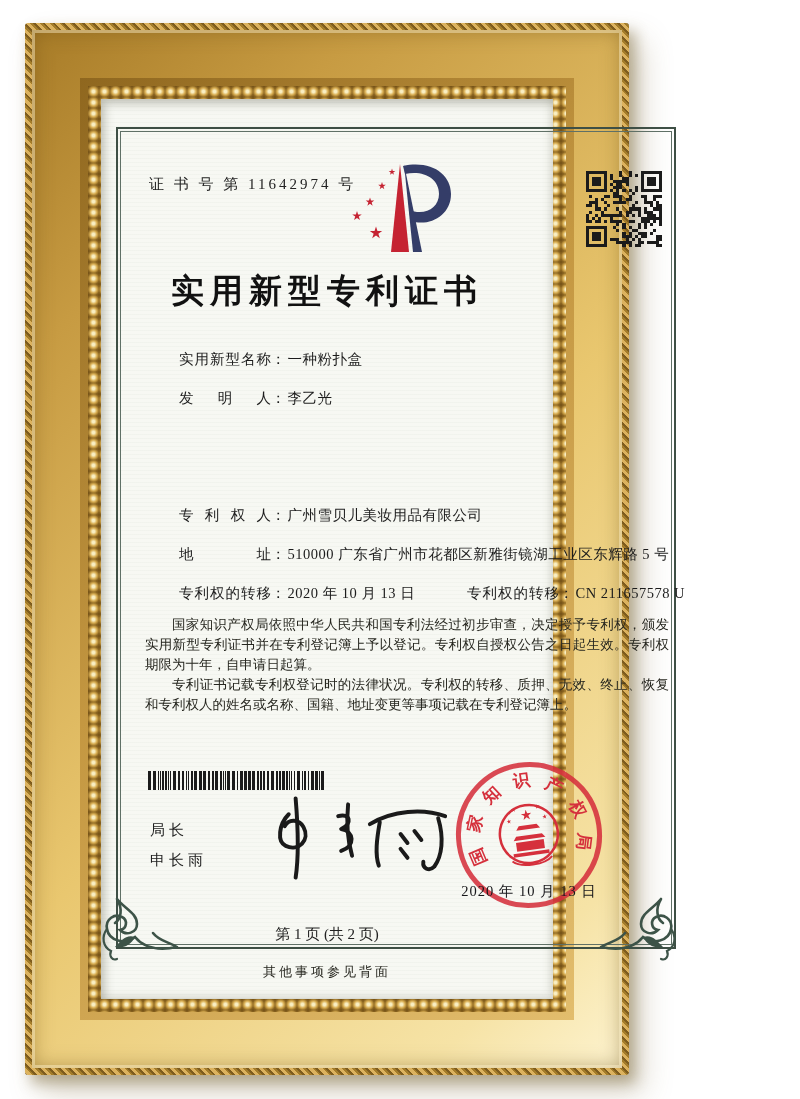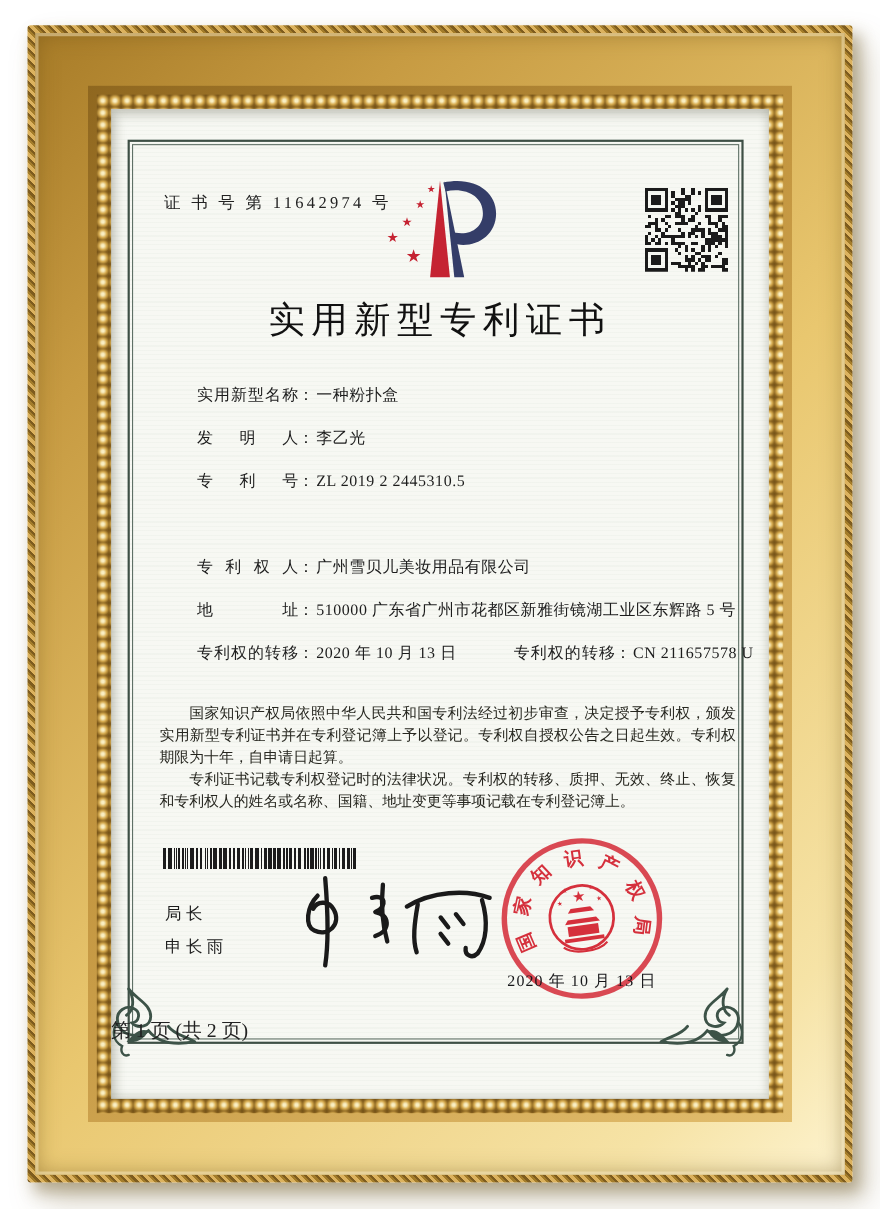--- a/index.html
+++ b/index.html
@@ -2,21 +2,21 @@
 <html><head>
 <meta charset="utf-8">
 <style>
   html,body{margin:0;padding:0;}
   body{
     width:800px;height:1099px;position:relative;background:#ffffff;
     font-family:"Liberation Serif","DejaVu Serif",serif;overflow:hidden;
   }
   
   #frame{
-    position:absolute;left:25px;top:23px;width:750px;height:1052px;
+    position:absolute;left:25px;top:23px;width:604px;height:1052px;
     box-sizing:border-box;padding:7px;border-radius:3px;
     background:repeating-linear-gradient(45deg,#7e5c1e 0 2px,#dcb25e 2px 5px,#a37c2a 5px 7px);
     box-shadow:6px 8px 14px rgba(120,100,50,.45),14px 18px 30px rgba(120,100,50,.25);
   }
   #frame-band{
     width:100%;height:100%;box-sizing:border-box;padding:48px;
     background:linear-gradient(135deg,#a87c28 0%,#c79b42 20%,#e9c76f 55%,#f6e3a6 88%,#fdf3cf 100%);
     box-shadow:inset 0 0 0 3px rgba(255,242,205,.45), inset 0 0 20px rgba(110,80,20,.5);
   }
   #frame-step{
@@ -47,32 +47,32 @@
   .flourish{position:absolute;width:82px;height:76px;}
   #flourish-left{left:-4px;top:790px;}
   #flourish-right{left:498px;top:790px;transform:scaleX(-1);}
   #cert-no{
     position:absolute;left:48px;top:76px;font-size:15px;letter-spacing:3px;color:#222;
   }
   #logo{position:absolute;left:242px;top:60px;width:112px;height:98px;}
   #qr{position:absolute;left:485px;top:72px;width:76px;height:76px;}
   #title{
     position:absolute;left:0;right:0;top:170px;text-align:center;
-    font-size:33px;font-weight:normal;letter-spacing:6px;color:#111;
+    font-size:33px;font-weight:bold;letter-spacing:6px;color:#111;
   }
   .f-row{position:absolute;left:48px;font-size:14.5px;white-space:nowrap;color:#1c1c1c;}
   .f-label{display:inline-block;width:92px;text-align:justify;text-align-last:justify;margin-left:30px;}
   .f-colon{display:inline-block;margin-right:2px;}
   .f-value{letter-spacing:.5px;}
   #row-0{top:251px}#row-1{top:290px}#row-2{top:329px}
   #row-3{top:368px}#row-4{top:407px}#row-5{top:446px}#row-grant{top:485px}
   .grant-pair2{position:absolute;left:288px;top:0;}
   #paragraphs{
     position:absolute;left:44px;top:516px;width:524px;
-    font-size:13.5px;line-height:20px;text-align:justify;color:#26261f;margin-top:24px;
+    font-size:13.5px;line-height:20px;text-align:justify;color:#26261f;
   }
   #paragraphs p{margin:0;text-indent:2em;}
   #barcode{position:absolute;left:47px;top:672px;width:178px;height:19px;}
   #sig-title{position:absolute;left:49px;top:722px;font-size:15px;letter-spacing:4px;font-family:Liberation Serif, serif;}
   #sig-name{position:absolute;left:49px;top:752px;font-size:15px;letter-spacing:4px;}
   #signature{position:absolute;left:158px;top:692px;width:198px;height:96px;}
   
   #seal{
     position:absolute;left:355px;top:663px;width:146px;height:146px;box-sizing:border-box;
     border:5px solid rgba(213,48,60,.88);border-radius:50%;
@@ -82,21 +82,21 @@
     position:absolute;left:50%;top:50%;
     font-size:17px;font-weight:bold;color:#d5303c;
     transform:translate(-50%,-50%) rotate(var(--a)) translateY(-55px);
   }
   #emblem{position:absolute;left:50%;top:50%;width:64px;height:78px;margin:-40px 0 0 -32px;}
   #seal-date{
     position:absolute;left:338px;top:783px;width:180px;text-align:center;
     font-size:14.5px;color:#17171a;letter-spacing:1px;
   }
   #page-info{
-    position:absolute;left:0;right:0;top:826px;font-size:18px;color:#222;
+    position:absolute;left:0;right:0;top:826px;text-align:center;font-size:15px;color:#222;
   }
   #back-note{
     position:absolute;left:0;right:0;top:864px;text-align:center;
     font-size:13px;letter-spacing:3px;color:#26261f;
   }
 </style>
 </head>
 <body>
 
 <svg width="0" height="0" style="position:absolute">
@@ -430,23 +430,20 @@
             </svg>
 
       <div id="title">实用新型专利证书</div>
 
       <div class="f-row" id="row-0">
         <span class="f-label">实用新型名称</span><span class="f-colon">：</span><span class="f-value">一种粉扑盒</span>
       </div>
       <div class="f-row" id="row-1">
         <span class="f-label">发明人</span><span class="f-colon">：</span><span class="f-value">李乙光</span>
       </div>
-      <div class="f-row" id="row-2">
-        <span class="f-label">专利号</span><span class="f-colon">：</span><span class="f-value">ZL 2019 2 2445310.5</span>
-      </div>
       <div class="f-row" id="row-4">
         <span class="f-label">专利权人</span><span class="f-colon">：</span><span class="f-value">广州雪贝儿美妆用品有限公司</span>
       </div>
       <div class="f-row" id="row-5">
         <span class="f-label">地址</span><span class="f-colon">：</span><span class="f-value">510000 广东省广州市花都区新雅街镜湖工业区东辉路 5 号</span>
       </div>
       <div class="f-row" id="row-grant">
         <span class="f-label">专利权的转移</span><span class="f-colon">：</span><span class="f-value">2020 年 10 月 13 日</span>
         <span class="grant-pair2">
           <span class="f-label">专利权的转移</span><span class="f-colon">：</span><span class="f-value">CN 211657578 U</span>
@@ -547,18 +544,19 @@
             <path d="M16,44 h32 l-3,-4 h-26 z" stroke="none"></path>
             <rect x="18" y="46" width="28" height="9" stroke="none"></rect>
             <rect x="14" y="57" width="36" height="3.5" stroke="none"></rect>
             <path d="M12,64 a22,10 0 0 0 40,0" fill="none" stroke-width="2"></path>
           </g>
         </svg>
       </div>
       <div id="seal-date">2020 年 10 月 13 日</div>
 
       <div id="page-info">第 1 页 (共 2 页)</div>
+      <div id="back-note">其他事项参见背面</div>
 
     </div>
    </div>
   </div>
  </div>
 </div>
 
 </body></html>

